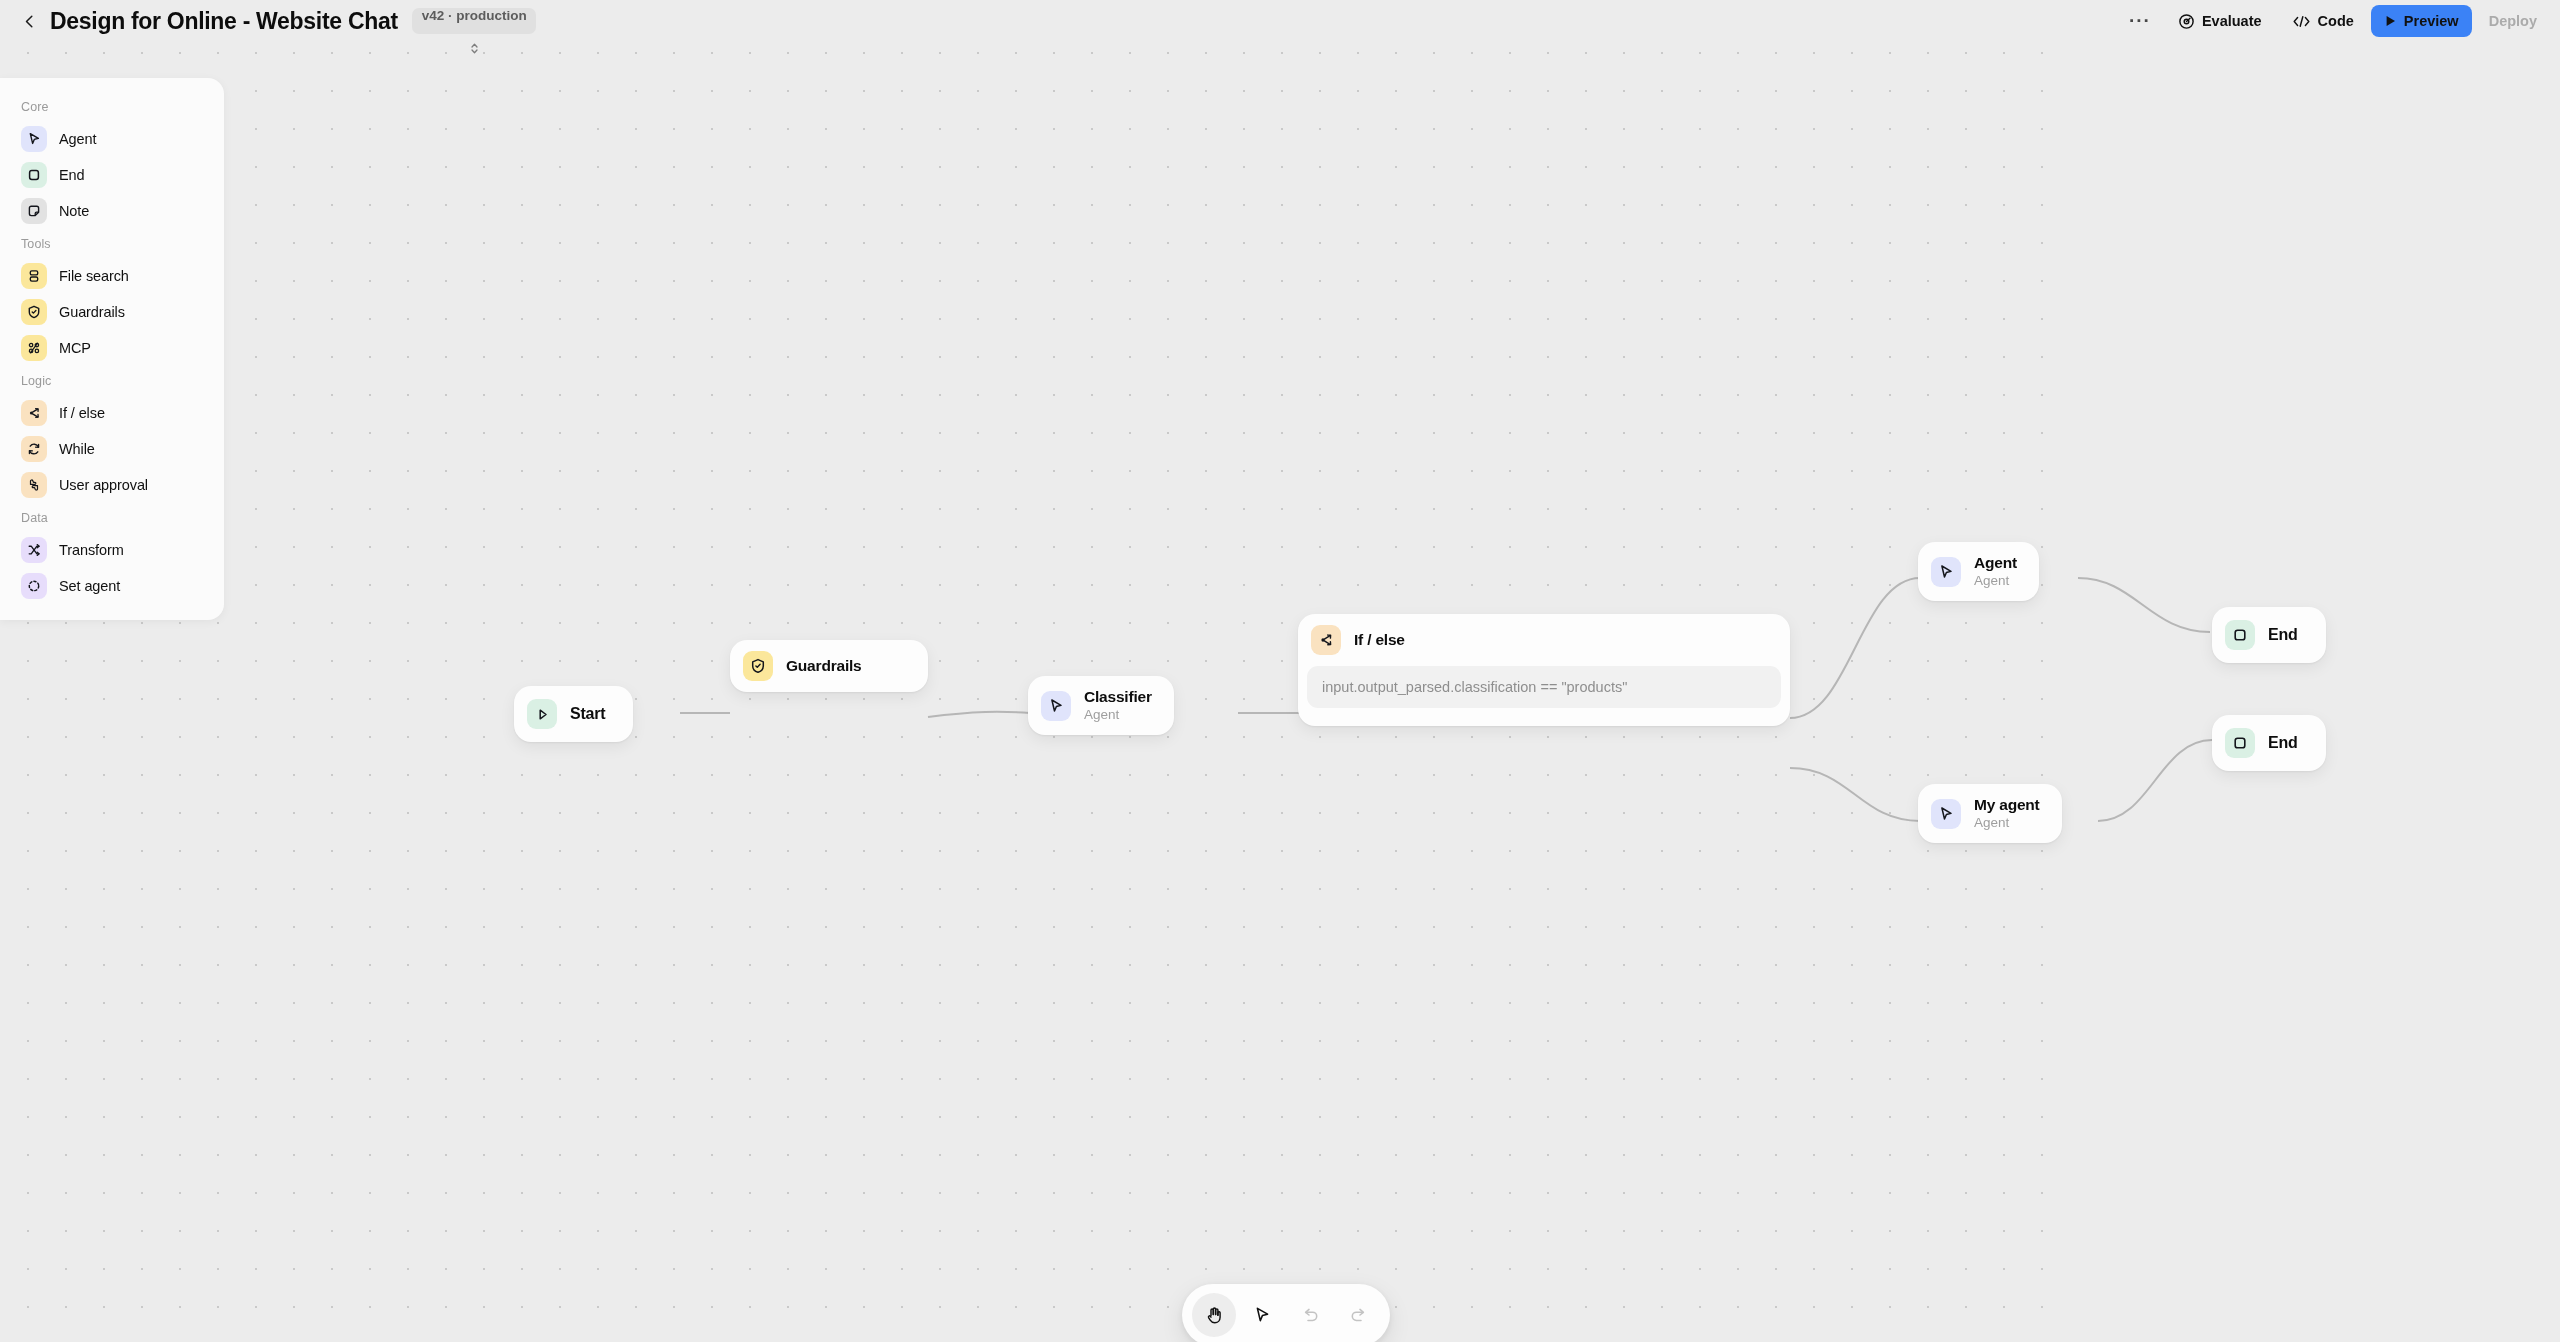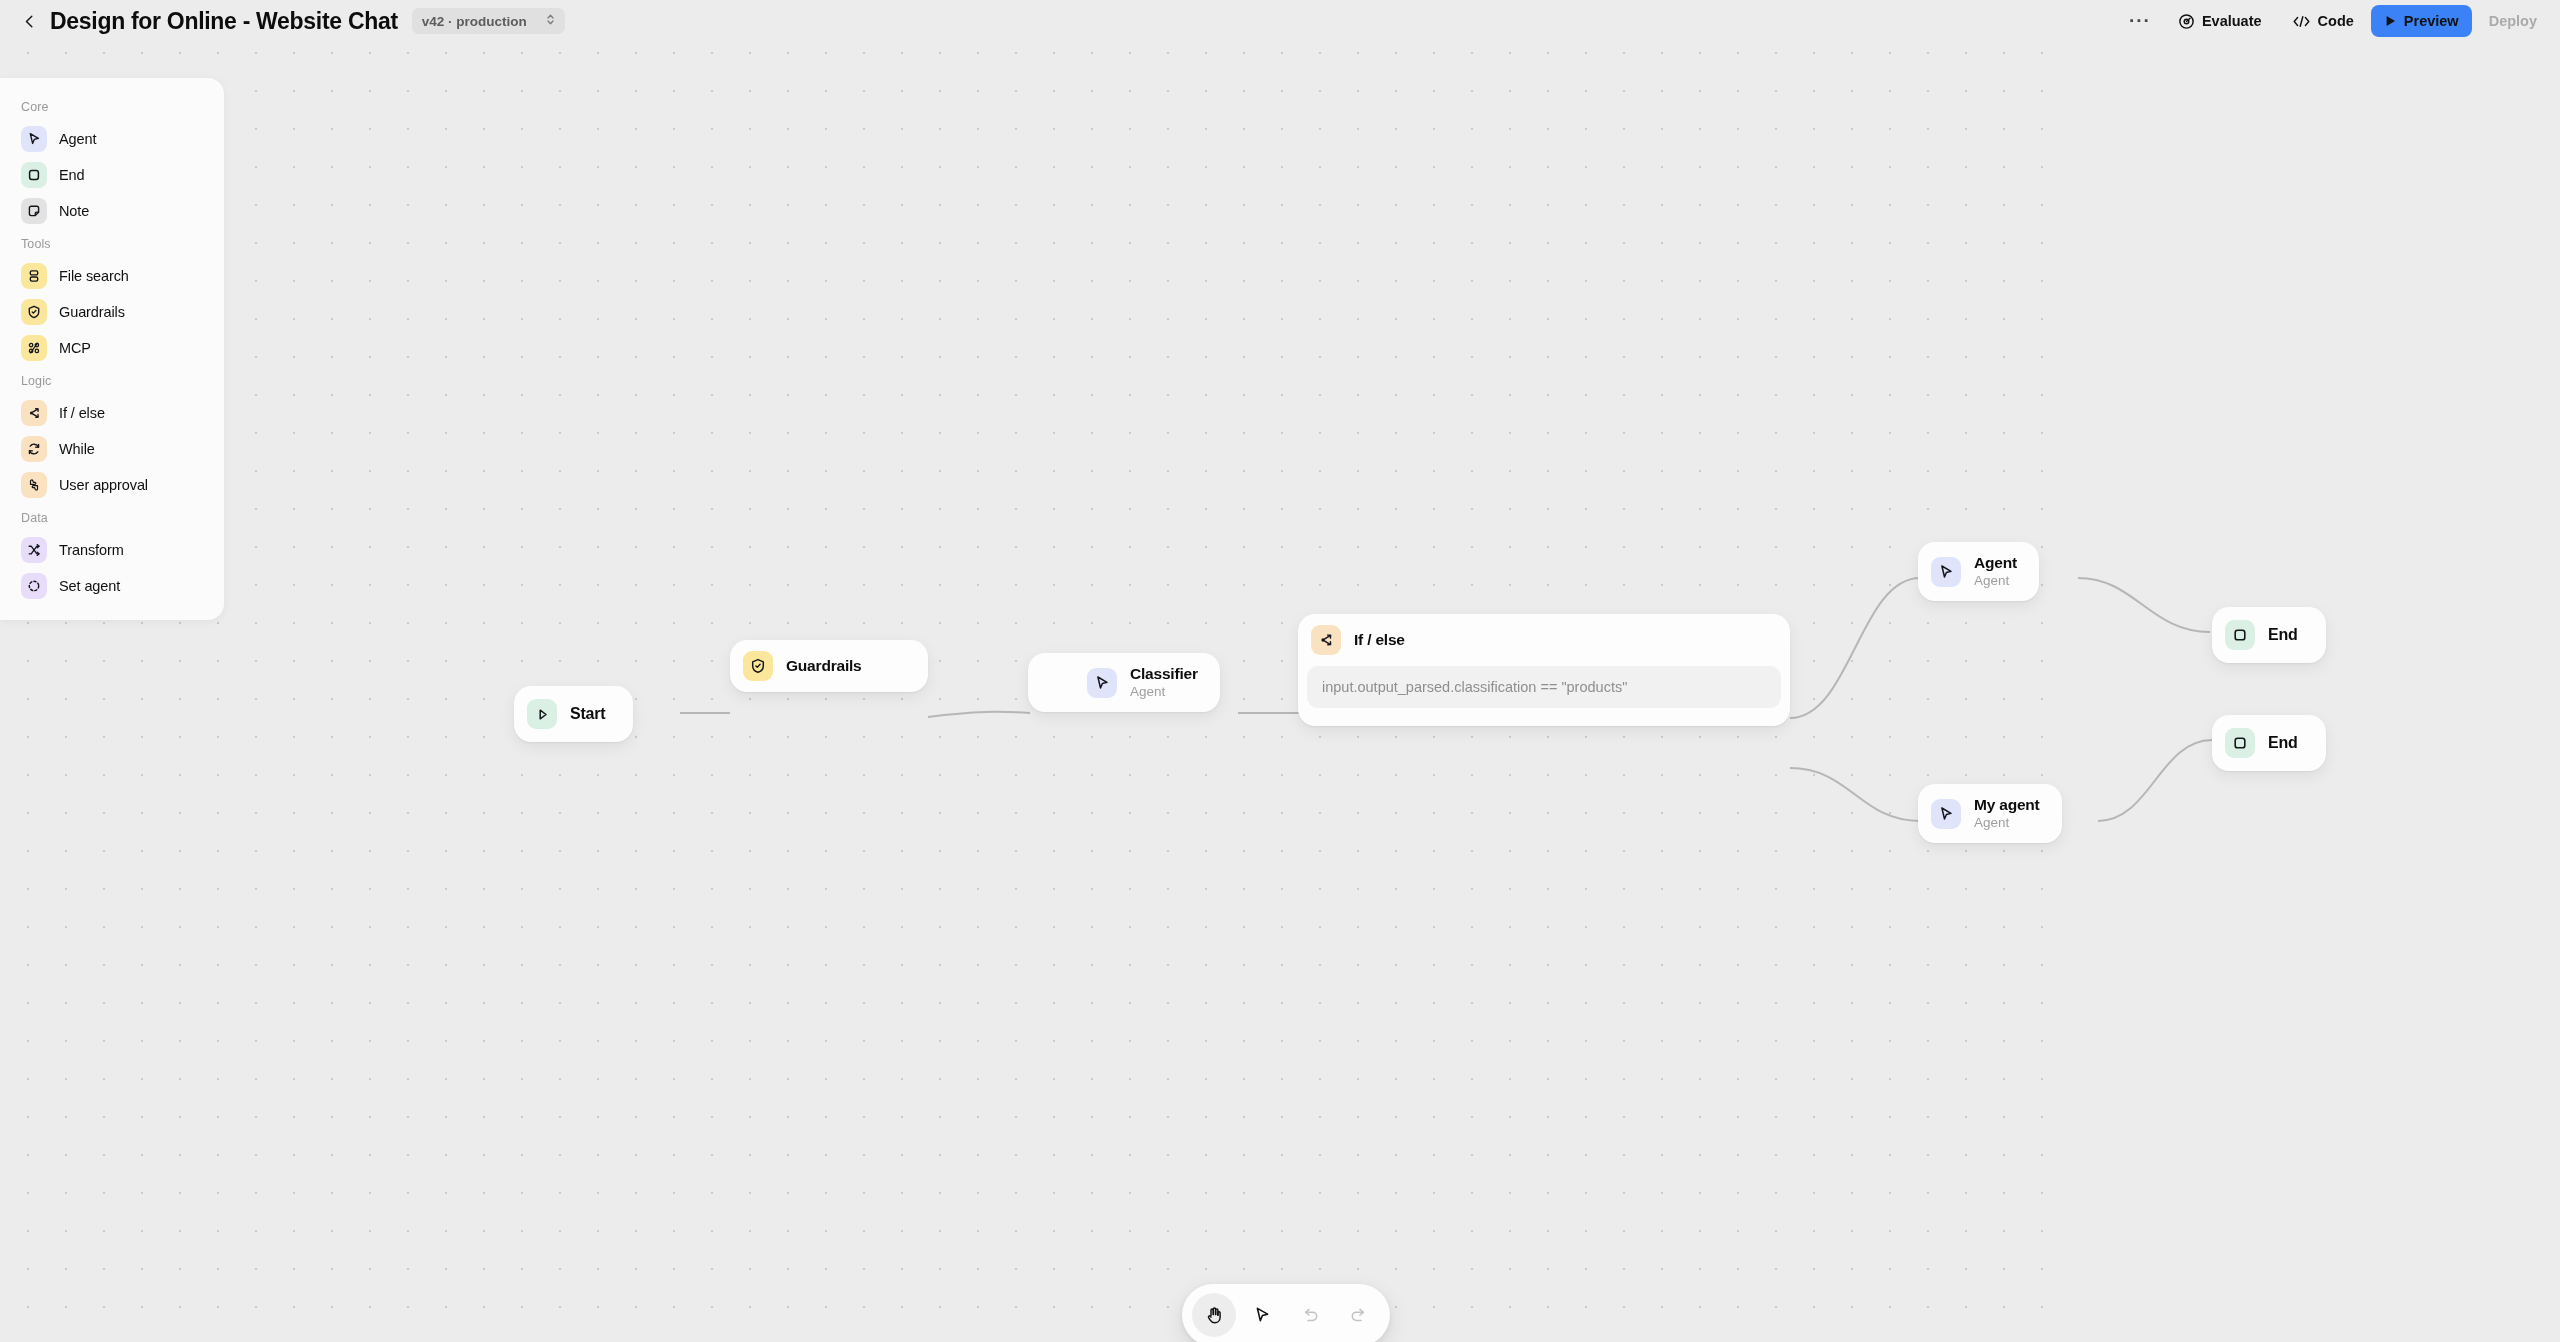--- a/index.html
+++ b/index.html
@@ -27,21 +27,21 @@
   }
   #back-btn svg { display:block; }
   #doc-title {
     font-size: 23px; font-weight: 700; color: #0d0d0d;
     letter-spacing: -0.3px; margin-left: 4px; white-space: nowrap;
   }
   #version-badge {
     margin-left: 14px; height: 26px;
     background: #e0e0e0; border-radius: 7px;
     display: flex; align-items: center; gap: 18px;
-    padding: 0 9px 0 10px; cursor: pointer;
+    padding: 0 9px 0 10px; cursor: pointer; flex-direction: column;
   }
   #version-badge .vtext {
     font-size: 13.5px; font-weight: 600; color: #5c5c5c; white-space: nowrap;
   }
   #topbar-right {
     margin-left: auto; display: flex; align-items: center;
     gap: 4px; padding-right: 10px;
   }
   .tb-btn {
     height: 32px; border-radius: 8px; display: flex; align-items: center;
@@ -364,21 +364,21 @@
           <path d="M9 2.6 L14.3 4.9 V9 c0 3.2 -2.6 5.4 -5.3 6.3 C6 14.4 3.7 12.2 3.7 9 V4.9 Z" stroke="#14161c" stroke-width="1.5" fill="none" stroke-linejoin="round"></path>
           <path d="M6.9 8.9 L8.3 10.3 L11.1 7.3" stroke="#14161c" stroke-width="1.45" stroke-linecap="round" stroke-linejoin="round" fill="none"></path>
         </svg>
       </span>
       <div class="node-titles">
         <div class="node-title">Guardrails</div>
       </div>
     </div>
   </div>
 
-  <div class="node" style="left:1028px; top:627px;padding-left:46px;">
+  <div class="node" style="left:1028px; top:650px;">
     <div class="node-head">
       <span class="badge" style="background:#e0e4fb">
         <svg width="18" height="18" viewBox="0 0 18 18" fill="none">
           <path d="M4.9 3.0 L14.0 8.3 L9.4 9.5 L7.5 14.0 Z" stroke="#14161c" stroke-width="1.5" stroke-linejoin="round" fill="none"></path>
         </svg>
       </span>
       <div class="node-titles">
         <div class="node-title">Classifier</div>
         <div class="node-sub">Agent</div>
       </div>

